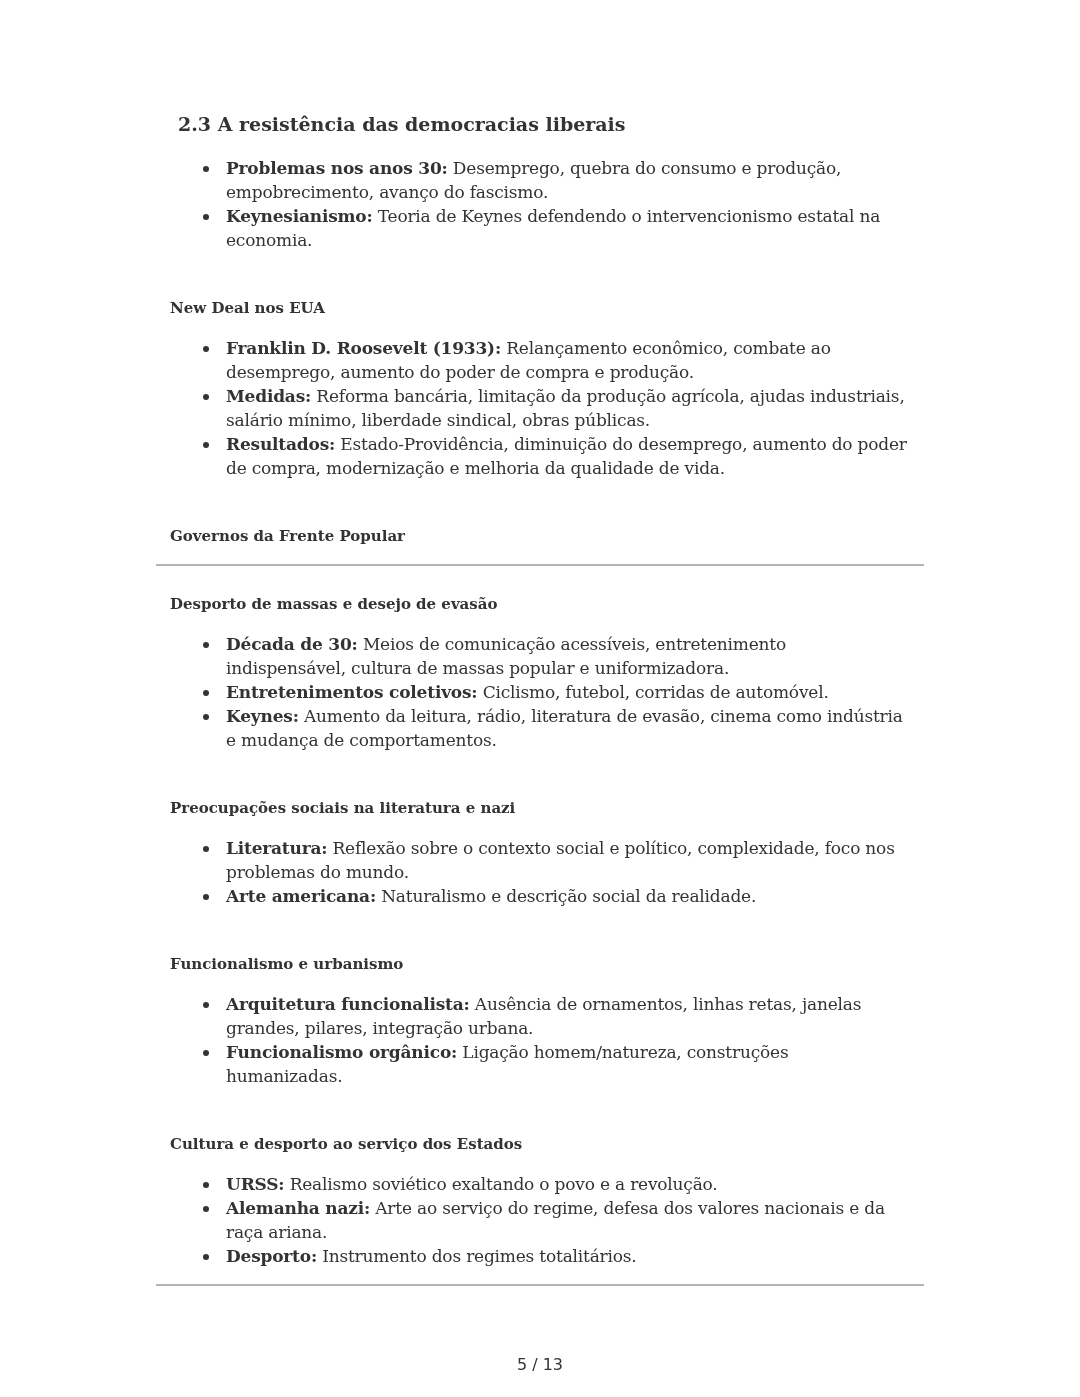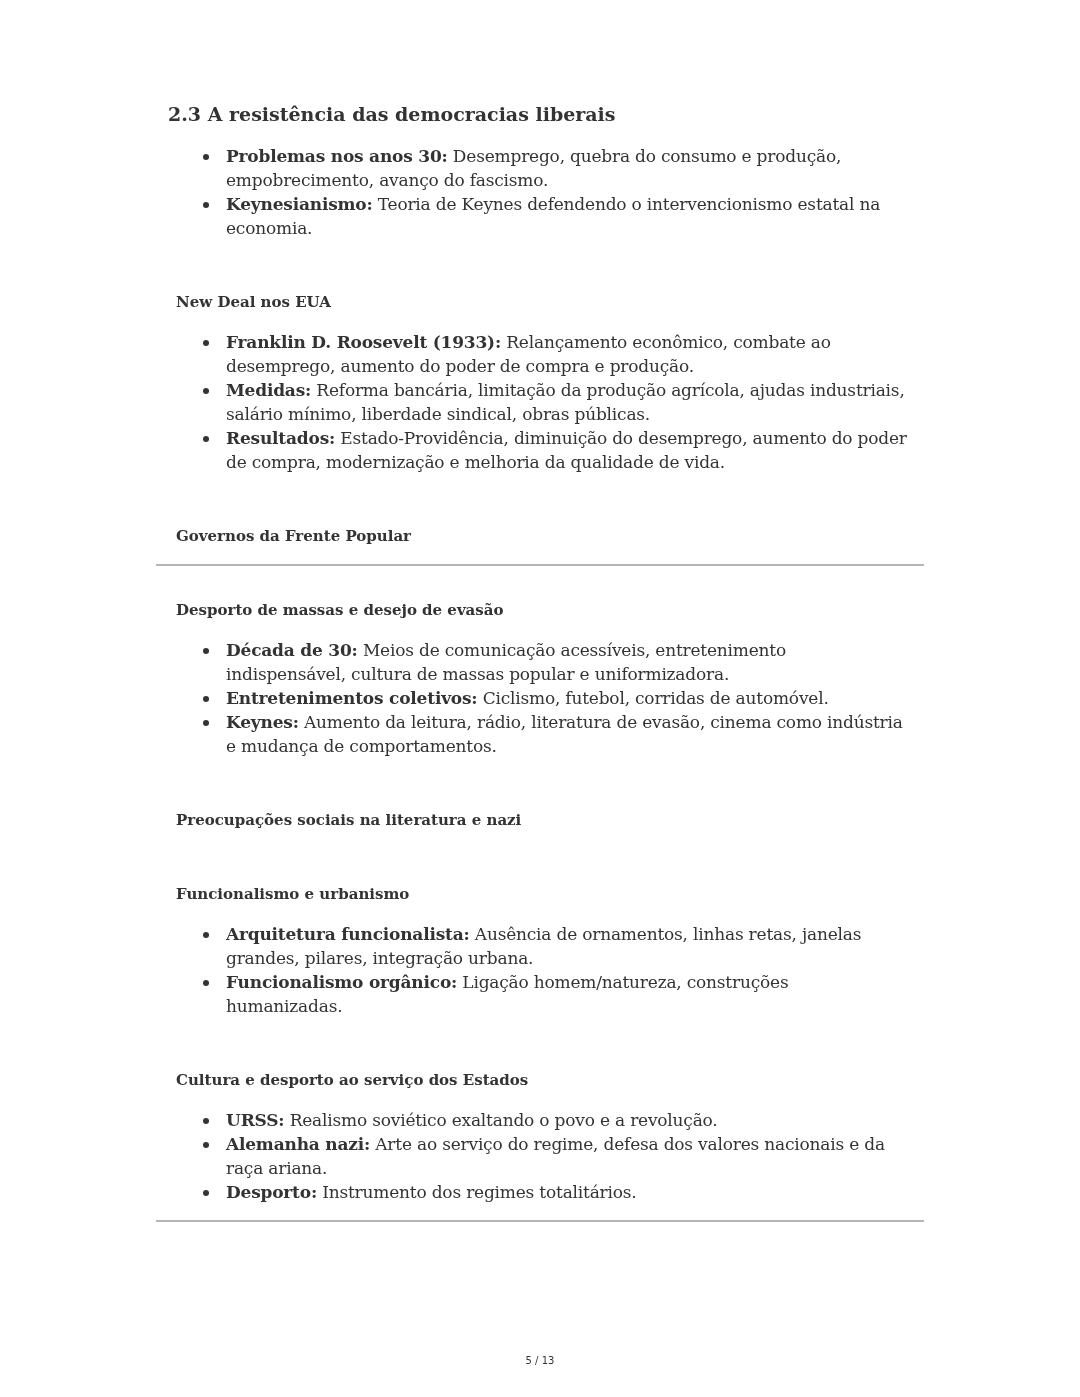--- a/index.html
+++ b/index.html
@@ -1,29 +1,29 @@
 <!DOCTYPE html>
 <html><head>
   <meta charset="utf-8">
   <style>
     html, body { margin: 0; padding: 0; background: #ffffff; }
     body { width: 1080px; height: 1397px; position: relative; overflow: hidden;
       font-family: "DejaVu Serif", "Liberation Serif", serif; color: #2b2b2b; }
     .page { position: absolute; left: 160px; top: 92px; width: 764px; }
-    .section-title { font-size: 19px; font-weight: bold; color: #333; margin: 8px; line-height: 28px; }
-    .subhead { font-size: 15px; font-weight: bold; color: #333; margin: 16px; line-height: 24px; }
+    .section-title { font-size: 19px; font-weight: bold; color: #333; margin: 18px; line-height: 28px; }
+    .subhead { font-size: 15px; font-weight: bold; color: #333; margin: 10px; line-height: 24px; }
     ul { margin: 16px; padding: 0 0 0 50px; list-style: none; }
     li { position: relative; font-size: 17px; line-height: 24px; letter-spacing: -0.2px; color: #333; }
     li::before { content: ""; position: absolute; left: -23px; top: 10px; width: 6px; height: 6px; border-radius: 50%; background: #333; }
     li b { font-weight: bold; }
     .gap-sm { height: 16px; }
     .gap-md { height: 18px; }
     hr.rule { border: none; border-top: 2px solid #b5b5b5; margin: 16px 0 0 -4px; width: 768px; }
     .footer { position: absolute; left: 0; width: 1080px; top: 1355px; text-align: center;
-      font-family: "DejaVu Sans", sans-serif; font-size: 10px; color: #333; }
+      font-family: "DejaVu Sans", sans-serif; font-size: 16px; color: #333; }
   </style>
 </head>
 <body>
 
 <div class="page">
 
   <h2 class="section-title">2.3 A resistência das democracias liberais</h2>
   <ul>
     <li><b>Problemas nos anos 30:</b><span> Desemprego, quebra do consumo e produção, empobrecimento, avanço do fascismo.</span></li>
     <li><b>Keynesianismo:</b><span> Teoria de Keynes defendendo o intervencionismo estatal na economia.</span></li>
@@ -47,20 +47,24 @@
   <div class="gap-sm"></div>
   <h3 class="subhead">Desporto de massas e desejo de evasão</h3>
   <ul>
     <li><b>Década de 30:</b><span> Meios de comunicação acessíveis, entretenimento indispensável, cultura de massas popular e uniformizadora.</span></li>
     <li><b>Entretenimentos coletivos:</b><span> Ciclismo, futebol, corridas de automóvel.</span></li>
     <li><b>Keynes:</b><span> Aumento da leitura, rádio, literatura de evasão, cinema como indústria e mudança de comportamentos.</span></li>
   </ul>
 
   <div class="gap-md"></div>
   <h3 class="subhead">Preocupações sociais na literatura e nazi</h3>
+  <ul>
+    <li><b>Literatura:</b><span> Reflexão sobre o contexto social e político, complexidade, foco nos problemas do mundo.</span></li>
+    <li><b>Arte americana:</b><span> Naturalismo e descrição social da realidade.</span></li>
+  </ul>
 
   <div class="gap-md"></div>
   <h3 class="subhead">Funcionalismo e urbanismo</h3>
   <ul>
     <li><b>Arquitetura funcionalista:</b><span> Ausência de ornamentos, linhas retas, janelas grandes, pilares, integração urbana.</span></li>
     <li><b>Funcionalismo orgânico:</b><span> Ligação homem/natureza, construções humanizadas.</span></li>
   </ul>
 
   <div class="gap-md"></div>
   <h3 class="subhead">Cultura e desporto ao serviço dos Estados</h3>

